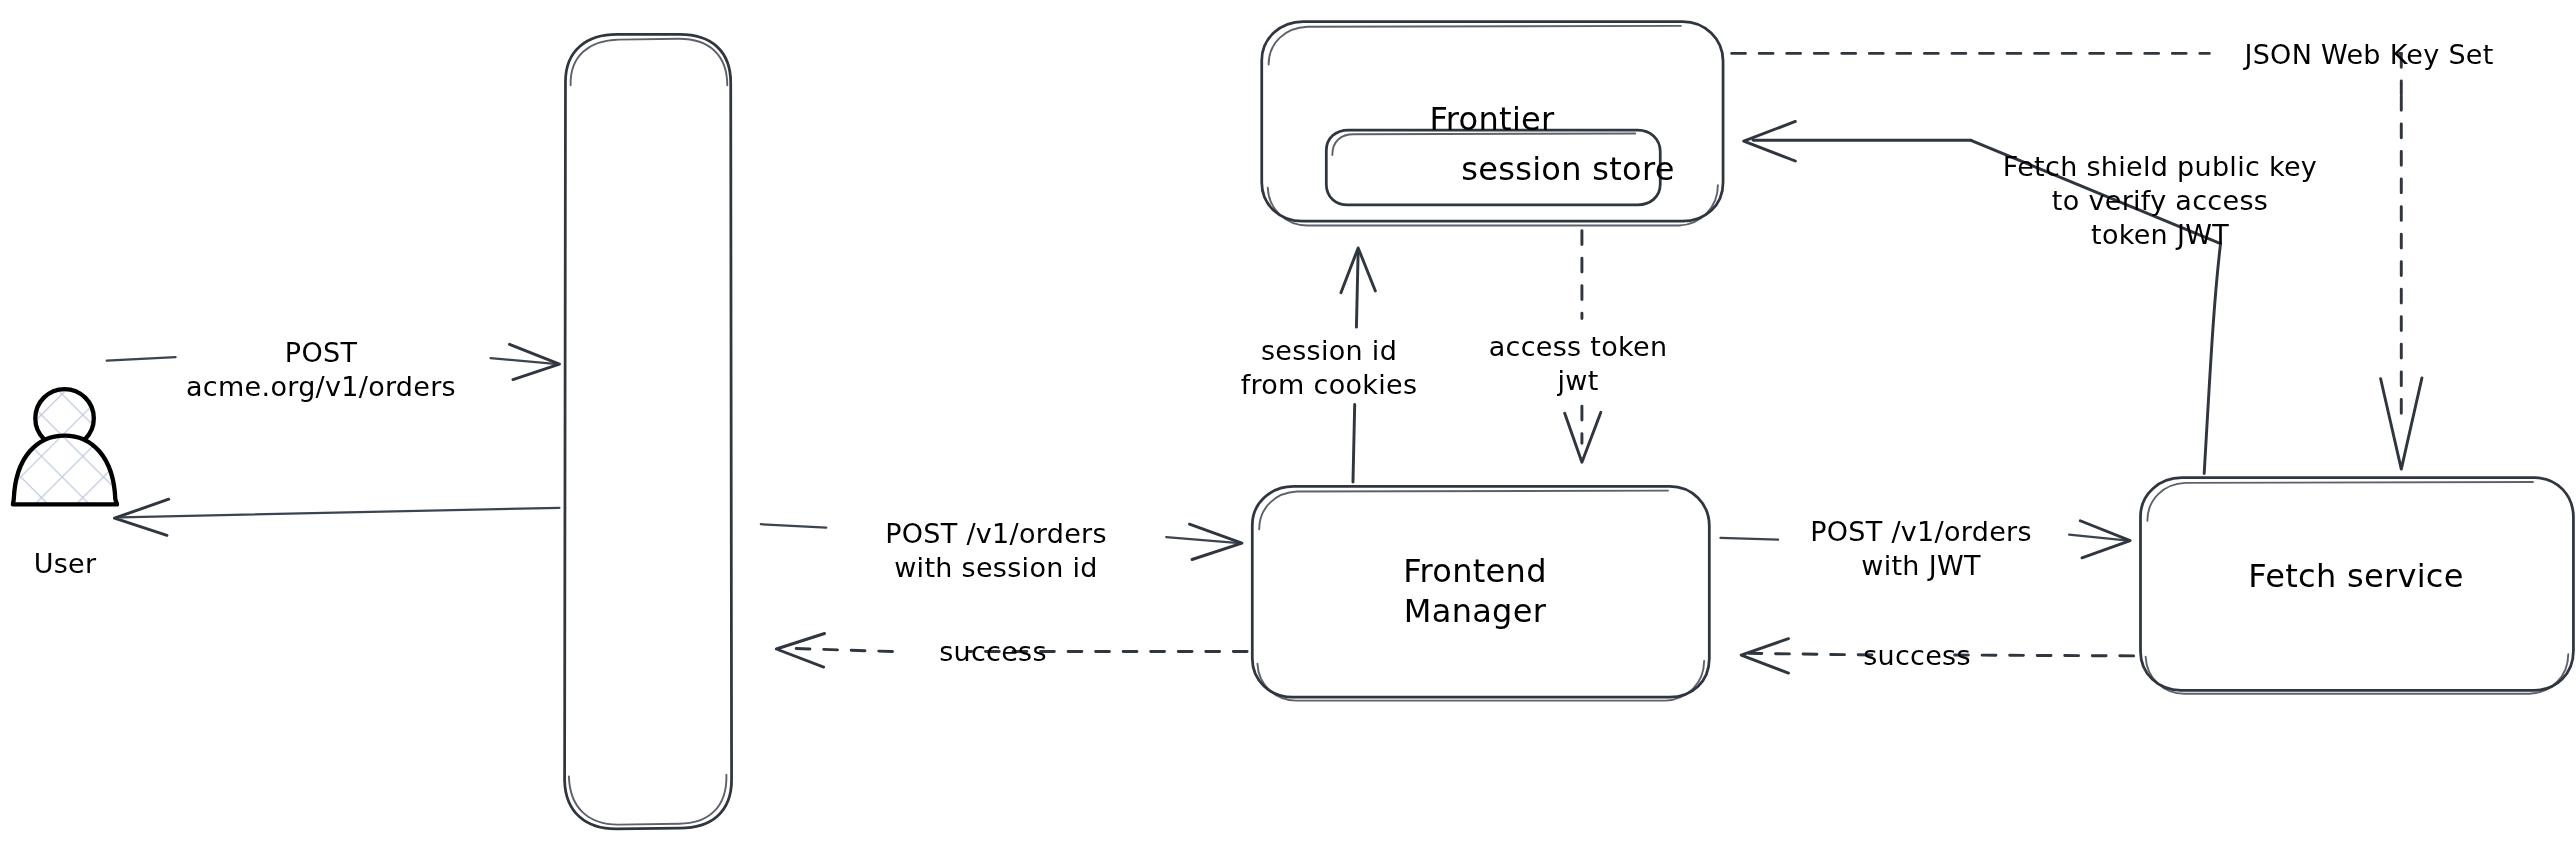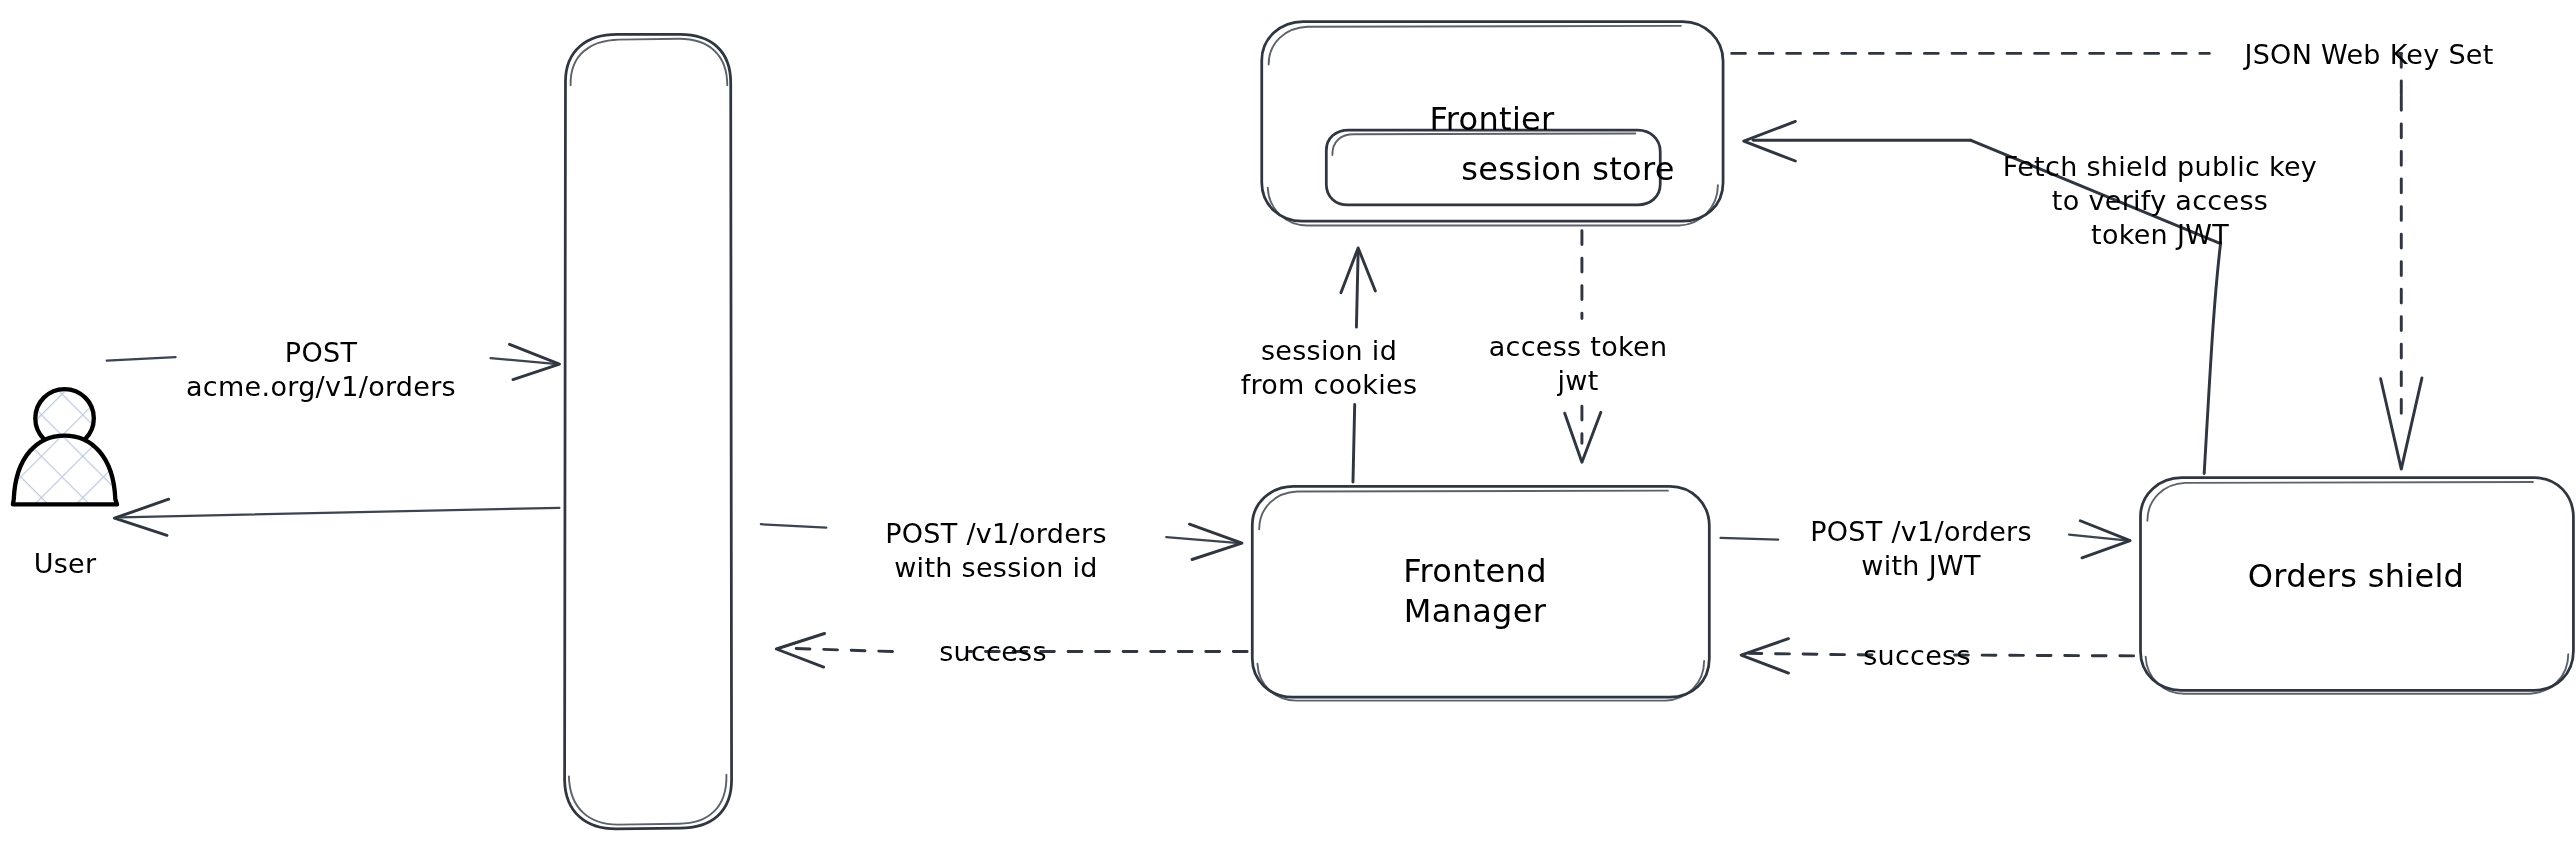--- a/index.html
+++ b/index.html
@@ -263,21 +263,21 @@
   <div class="lbl lbl-user ctr" style="left:65px; top:540px;">User</div>
 
 
   <div class="lbl lbl-node ctr" style="left:1492px; top:119px;">Frontier</div>
 
   <div class="lbl lbl-node ctr" style="left:1568px; top:169px;text-align:center;">session store</div>
 
   <div class="lbl lbl-node ctr" style="left:1475px; top:591px;">Frontend
 Manager</div>
 
-  <div class="lbl lbl-node ctr" style="left:2356px; top:576px;">Orders shield</div>
+  <div class="lbl lbl-node ctr" style="left:2356px; top:576px;">Fetch service</div>
 
   <div class="lbl lbl-edge ctr" style="left:321px; top:370px;">POST
 acme.org/v1/orders</div>
 
   <div class="lbl lbl-edge ctr" style="left:996px; top:551px;">POST /v1/orders
 with session id</div>
 
   <div class="lbl lbl-edge ctr" style="left:993px; top:652px;">success</div>
 
   <div class="lbl lbl-edge ctr" style="left:1578px; top:364px;">access token

